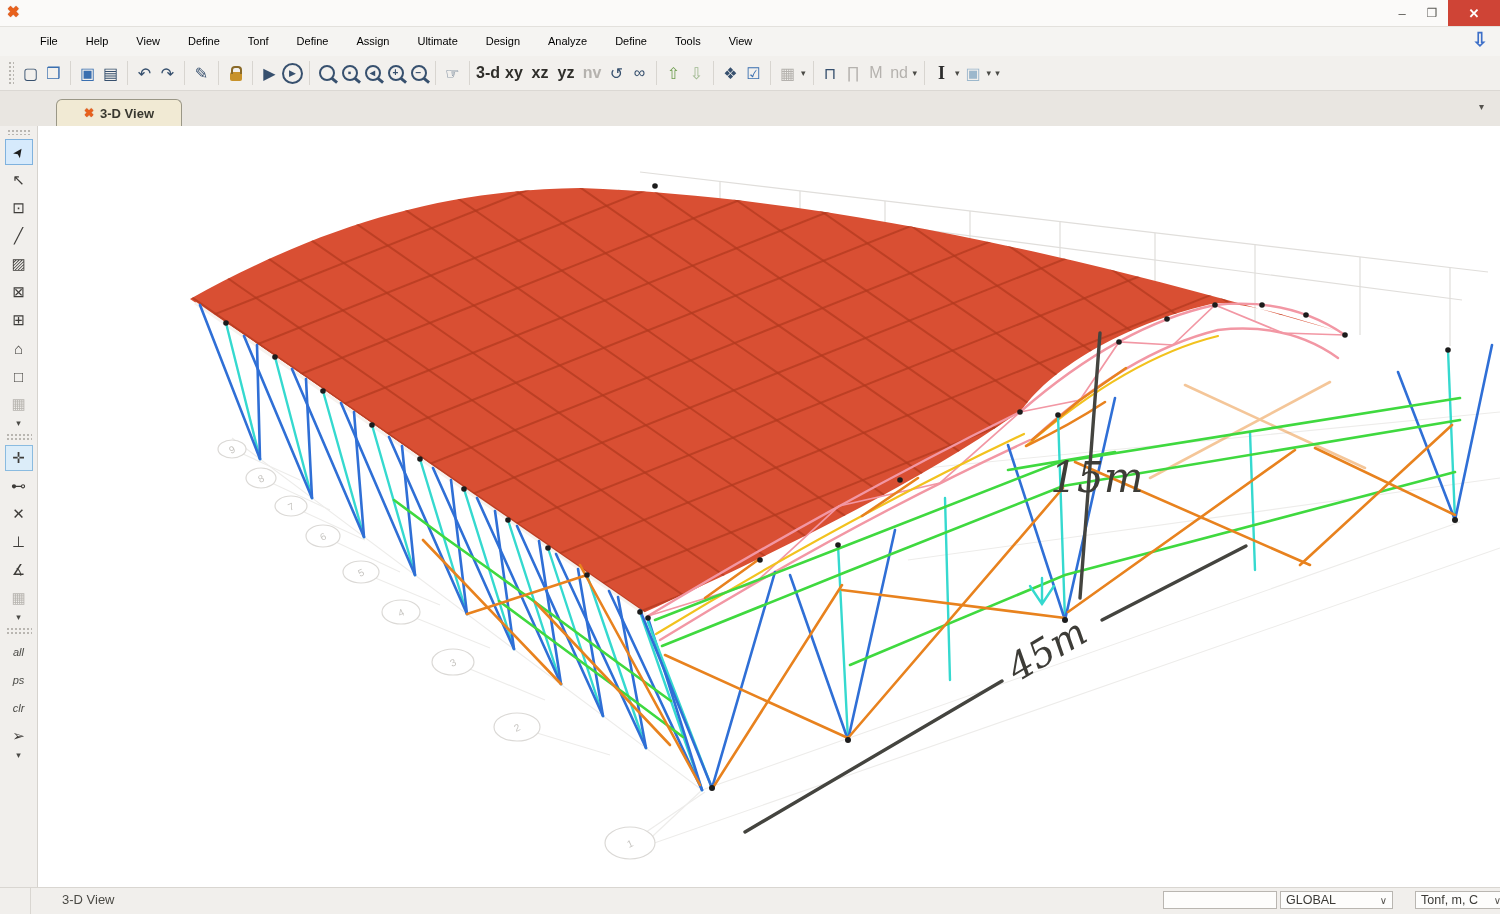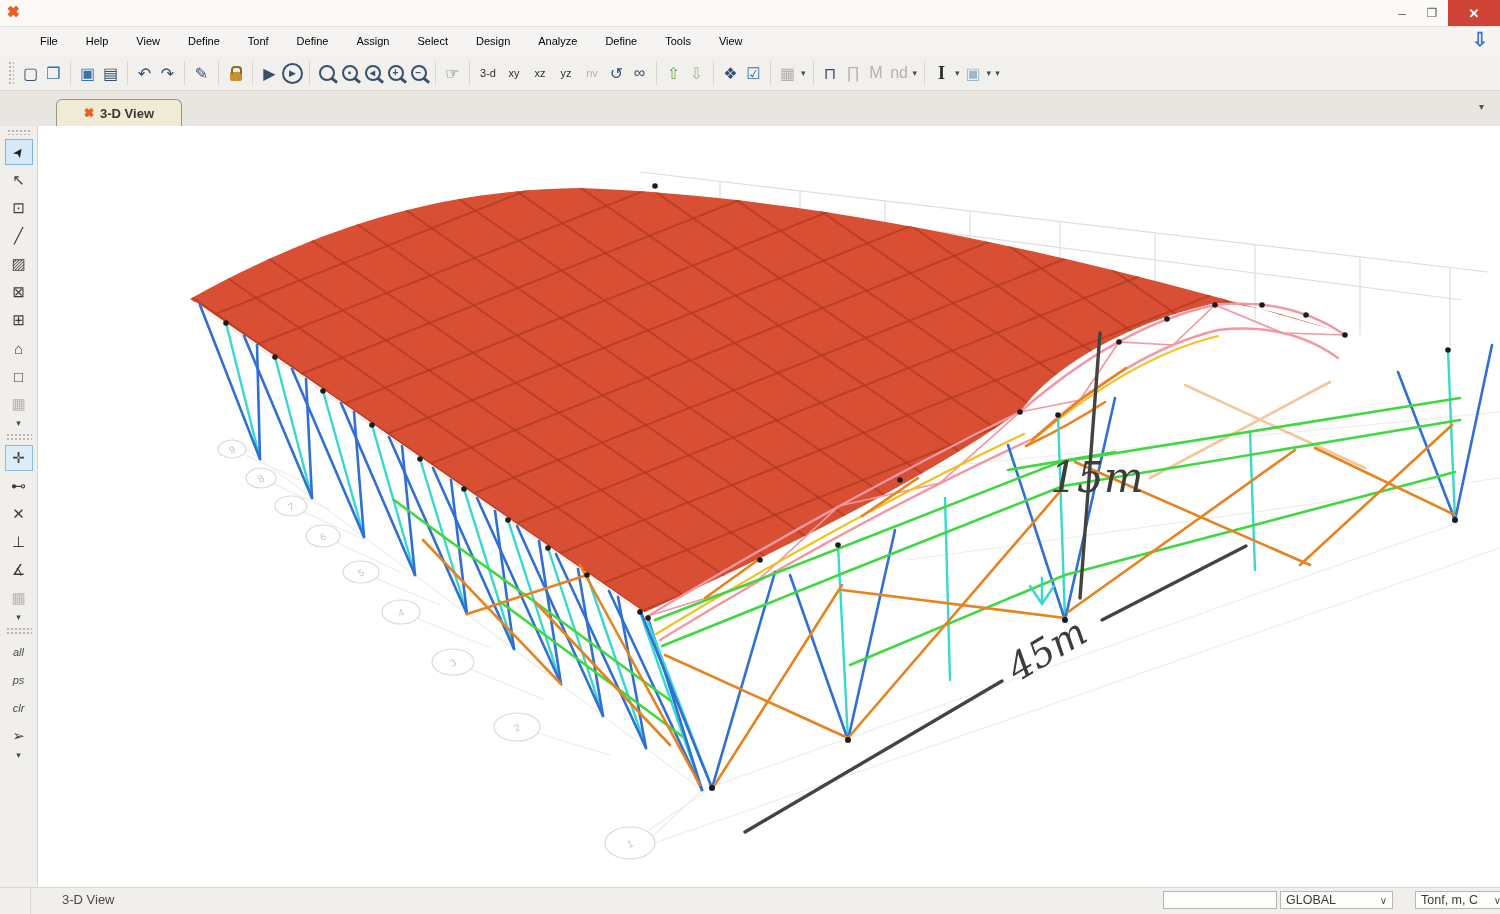--- a/index.html
+++ b/index.html
@@ -26,21 +26,21 @@
 
   
   .toolbar{position:absolute;top:56px;left:0;right:0;height:34px;background:#f2f0ed;
            border-bottom:1px solid #dbd8d3;display:flex;align-items:center;padding-left:8px;z-index:28}
   .grip{width:6px;height:24px;margin-right:5px;
         background-image:radial-gradient(#b9b6b1 1px,transparent 1.1px);background-size:4px 4px}
   .tbtn{min-width:23px;height:26px;display:flex;align-items:center;justify-content:center;
         font-size:16px;color:#37506e;cursor:default}
   .tsep{width:1px;height:24px;background:#d8d5d0;margin:0 5px}
   .tcaret{font-size:9px;color:#4a4a46;margin:0 2px;align-self:center}
-  .tview{font-weight:normal;font-size:11px;color:#2f2e2a;min-width:26px}
+  .tview{font-weight:bold;font-size:16px;color:#2f2e2a;min-width:26px}
   .tgray{color:#b5b2ae !important}
   .tgreen{color:#6f9e50}
   .tgreen2{color:#9fb890}
   .tblue{color:#3a6fb0}
   .lock{width:12px;height:9px;background:#c8922a;border-radius:2px;position:relative;margin-top:6px}
   .lock::before{content:'';position:absolute;top:-6px;left:1px;width:7px;height:6px;
                 border:2px solid #8a6a28;border-bottom:none;border-radius:4px 4px 0 0}
   .circ{width:17px;height:17px;border:2px solid #37506e;border-radius:50%;display:flex;
         align-items:center;justify-content:center;font-size:9px;color:#37506e}
   .mag{width:12px;height:12px;border:2.4px solid #37506e;border-radius:50%;position:relative;
@@ -122,21 +122,21 @@
 </div>
 
 <div class="menubar">
   <span class="menu-item">File</span>
   <span class="menu-item">Help</span>
   <span class="menu-item">View</span>
   <span class="menu-item">Define</span>
   <span class="menu-item">Tonf</span>
   <span class="menu-item">Define</span>
   <span class="menu-item">Assign</span>
-  <span class="menu-item">Select</span>
+  <span class="menu-item">Ultimate</span>
   <span class="menu-item">Design</span>
   <span class="menu-item">Analyze</span>
   <span class="menu-item">Define</span>
   <span class="menu-item">Tools</span>
   <span class="menu-item">View</span>
   <span class="menu-download">⇩</span>
 </div>
 
 <div class="toolbar">
   <span class="grip"></span>

